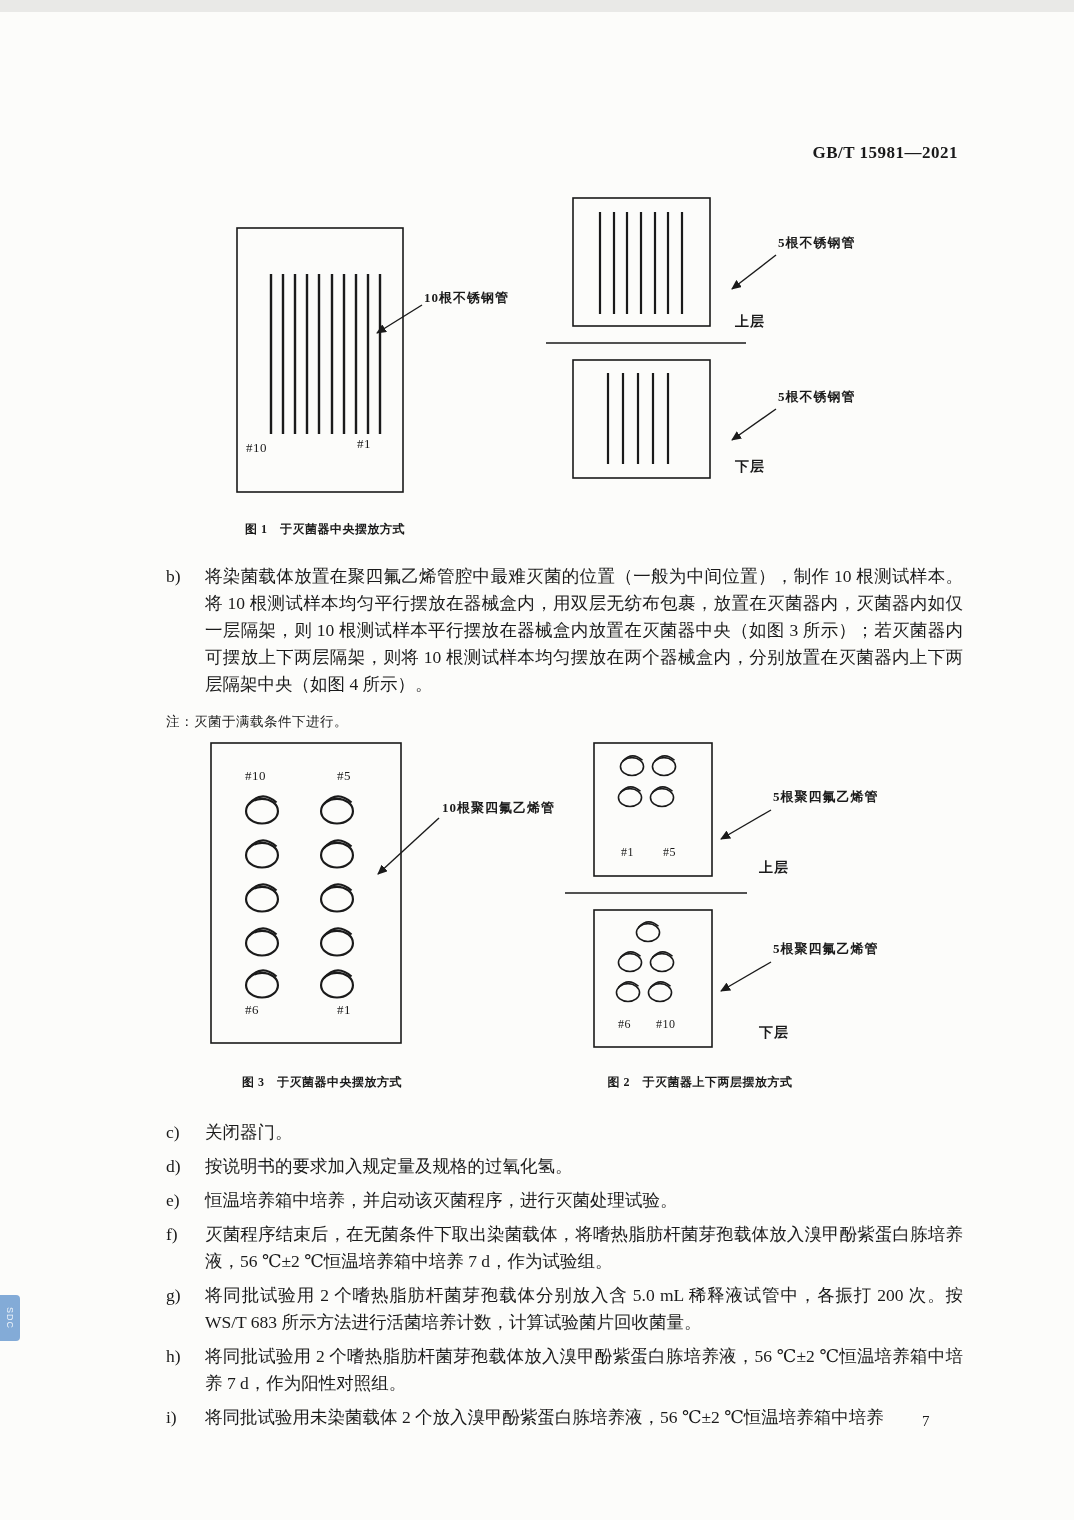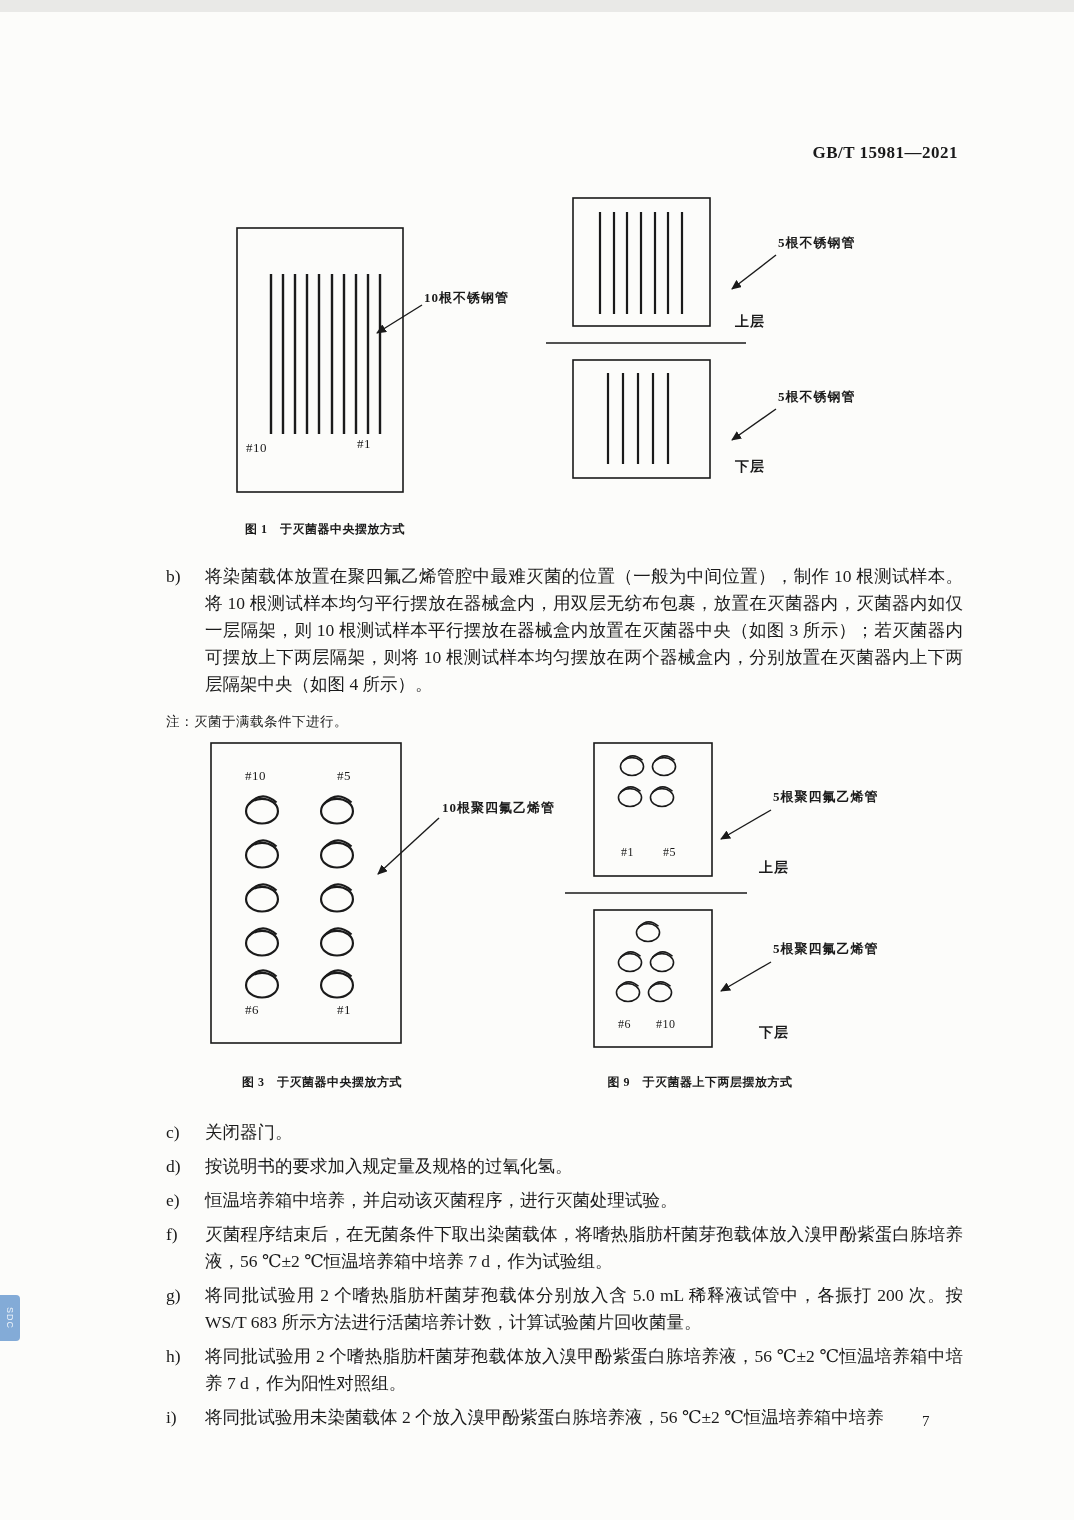--- a/index.html
+++ b/index.html
@@ -149,21 +149,21 @@
   <div class="abs fig-label-sm" style="left:621px; top:833px;">#1</div>
   <div class="abs fig-label-sm" style="left:663px; top:833px;">#5</div>
   <div class="abs fig-label-sm" style="left:618px; top:1005px;">#6</div>
   <div class="abs fig-label-sm" style="left:656px; top:1005px;">#10</div>
   <div class="abs fig-ann" style="left:773px; top:776px;">5根聚四氟乙烯管</div>
   <div class="abs fig-ann" style="left:773px; top:928px;">5根聚四氟乙烯管</div>
   <div class="abs layer-label" style="left:759px; top:847px;">上层</div>
   <div class="abs layer-label" style="left:759px; top:1012px;">下层</div>
 
   <div class="abs fig-caption" style="left:192px; top:1062px; width:260px;">图 3　于灭菌器中央摆放方式</div>
-  <div class="abs fig-caption" style="left:535px; top:1062px; width:330px;">图 9　于灭菌器上下两层摆放方式</div>
+  <div class="abs fig-caption" style="left:535px; top:1062px; width:330px;">图 2　于灭菌器上下两层摆放方式</div>
 
   <div class="abs list" style="left:166px; top:1107px; width:797px;">
     <div class="item">
       <span class="marker">c)</span>
       <span class="text">关闭器门。</span>
     </div>
     <div class="item">
       <span class="marker">d)</span>
       <span class="text">按说明书的要求加入规定量及规格的过氧化氢。</span>
     </div>

